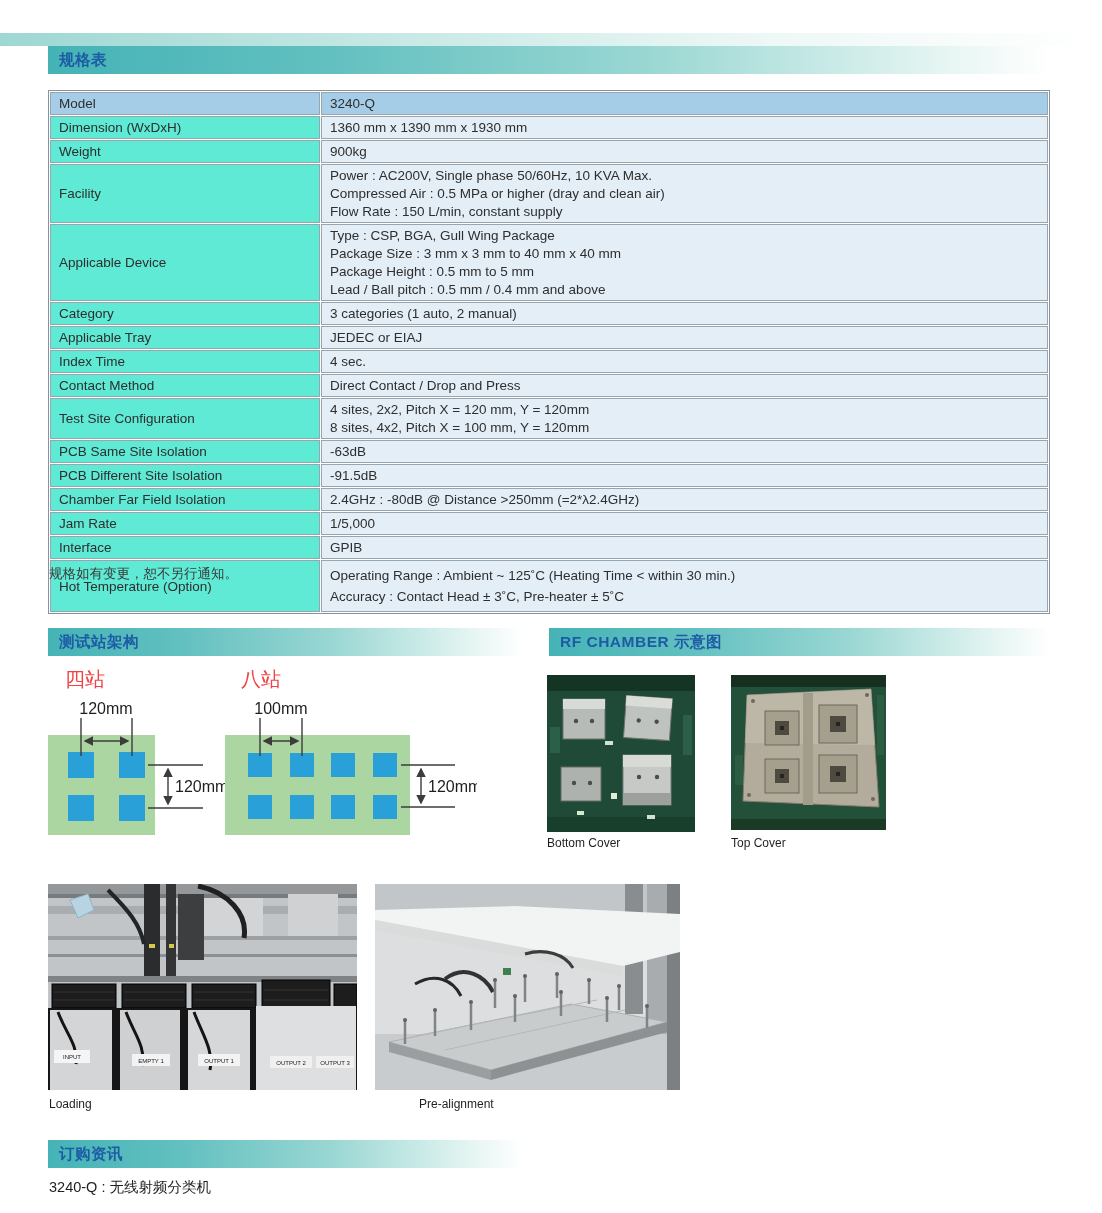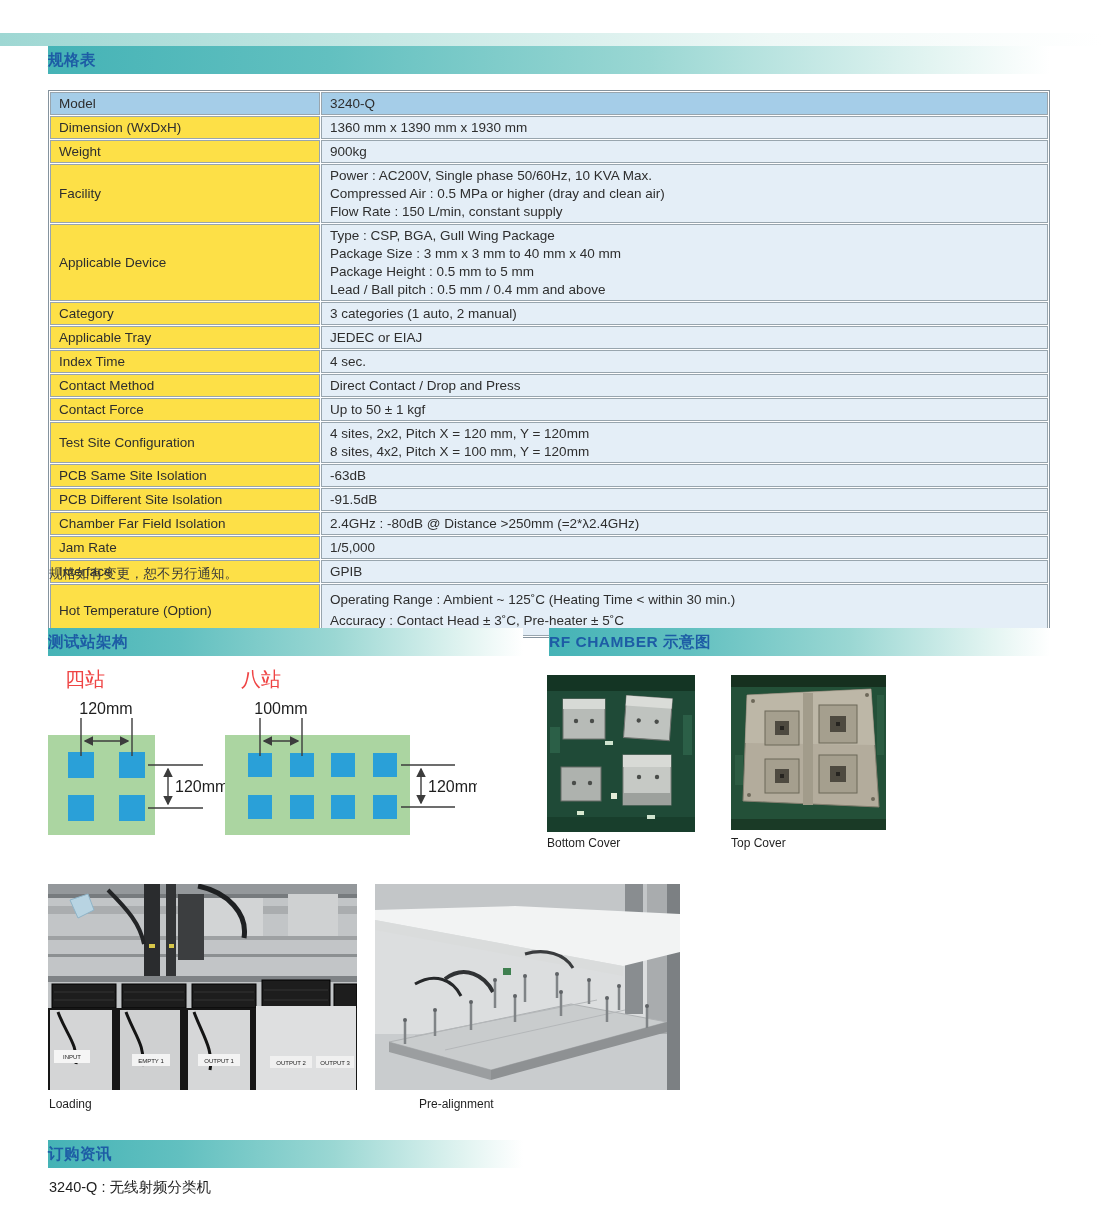--- a/index.html
+++ b/index.html
@@ -3,34 +3,34 @@
 <meta charset="utf-8">
 <style>
   html,body { margin:0; padding:0; background:#ffffff; }
   body { font-family:"Liberation Sans","DejaVu Sans",sans-serif; color:#2e2e2e; }
   .page { position:relative; width:1102px; height:1213px; background:#fff; overflow:hidden; }
 
   .top-strip { position:absolute; left:0; top:33px; width:1102px; height:13px;
     background:linear-gradient(90deg,#9ed7d3 0%,#c6e8e4 35%,#eef8f6 70%,#ffffff 100%); }
 
   .section-bar { position:absolute; height:28px; box-sizing:border-box;
-    display:flex; align-items:center; 
+    display:flex; align-items:center; padding-left:11px;
     background:linear-gradient(90deg,#45b3b6 0%,#62c0c0 28%,#9ad7d3 60%,#e2f4f1 88%,#ffffff 100%);
     font-size:15.5px; font-weight:bold; color:#1d5ca5; letter-spacing:0.5px; }
   .bar-spec  { left:48px; top:46px;  width:1002px; }
   .bar-test  { left:48px; top:628px; width:475px;  }
   .bar-rf    { left:549px; top:628px; width:501px; }
   .bar-order { left:48px; top:1140px; width:475px; }
 
   table.spec-table { position:absolute; left:48px; top:90px; width:1002px;
     border-collapse:separate; border-spacing:1px; background:#ffffff;
     border:1px solid #85939e; table-layout:fixed; }
   table.spec-table td { border:1px solid #98a5ae; padding:1.5px 8px;
     font-size:13.5px; line-height:18px; vertical-align:middle; color:#2e2e2e; }
-  td.lbl { width:252px; background:#fde047; }
+  td.lbl { width:252px; background:#5eead4; }
   td.val { background:#e4eef7; white-space:pre-line; }
   tr.head td.lbl, tr.head td.val { background:#a5cde8; }
   tr.tall td { padding-top:4px; padding-bottom:4px; line-height:21px; }
 
   .note { position:absolute; left:49px; top:565px; font-size:13.5px; color:#3a3a3a; }
 
   .station-label { position:absolute; top:666px; font-size:20px; color:#ef4444;margin-left:16px; }
   .lbl-four { left:49px; } .lbl-eight { left:225px; }
   .diag { position:absolute; top:698px; }
   .diag-four { left:48px; } .diag-eight { left:225px; }
@@ -94,24 +94,20 @@
           <td class="lbl">Applicable Tray</td>
           <td class="val">JEDEC or EIAJ</td>
         </tr>
         <tr>
           <td class="lbl">Index Time</td>
           <td class="val">4 sec.</td>
         </tr>
         <tr>
           <td class="lbl">Contact Method</td>
           <td class="val">Direct Contact / Drop and Press</td>
-        </tr>
-        <tr>
-          <td class="lbl">Contact Force</td>
-          <td class="val">Up to 50 ± 1 kgf</td>
         </tr>
         <tr>
           <td class="lbl">Test Site Configuration</td>
           <td class="val">4 sites, 2x2, Pitch X = 120 mm, Y = 120mm
 8 sites, 4x2, Pitch X = 100 mm, Y = 120mm</td>
         </tr>
         <tr>
           <td class="lbl">PCB Same Site Isolation</td>
           <td class="val">-63dB</td>
         </tr>

